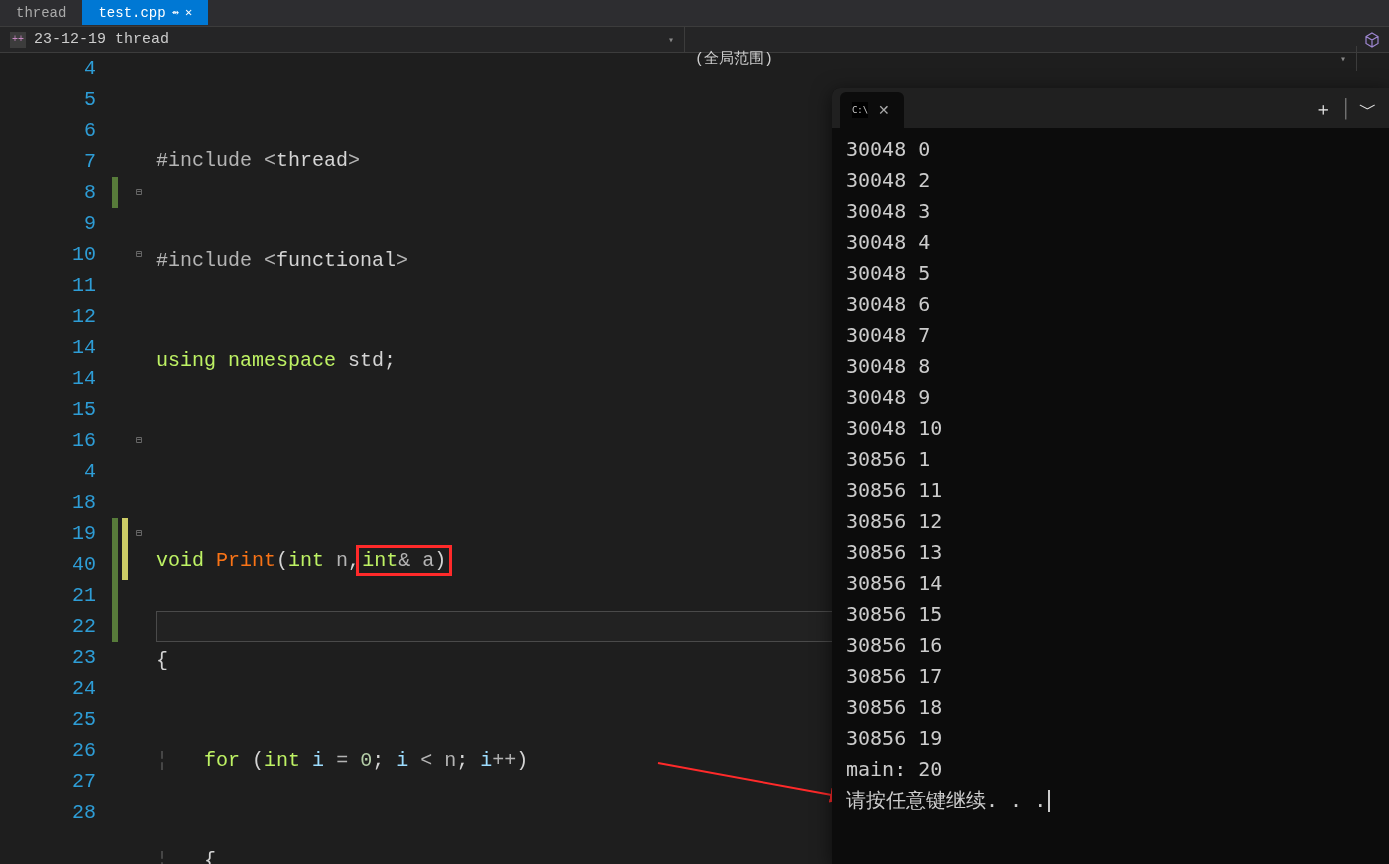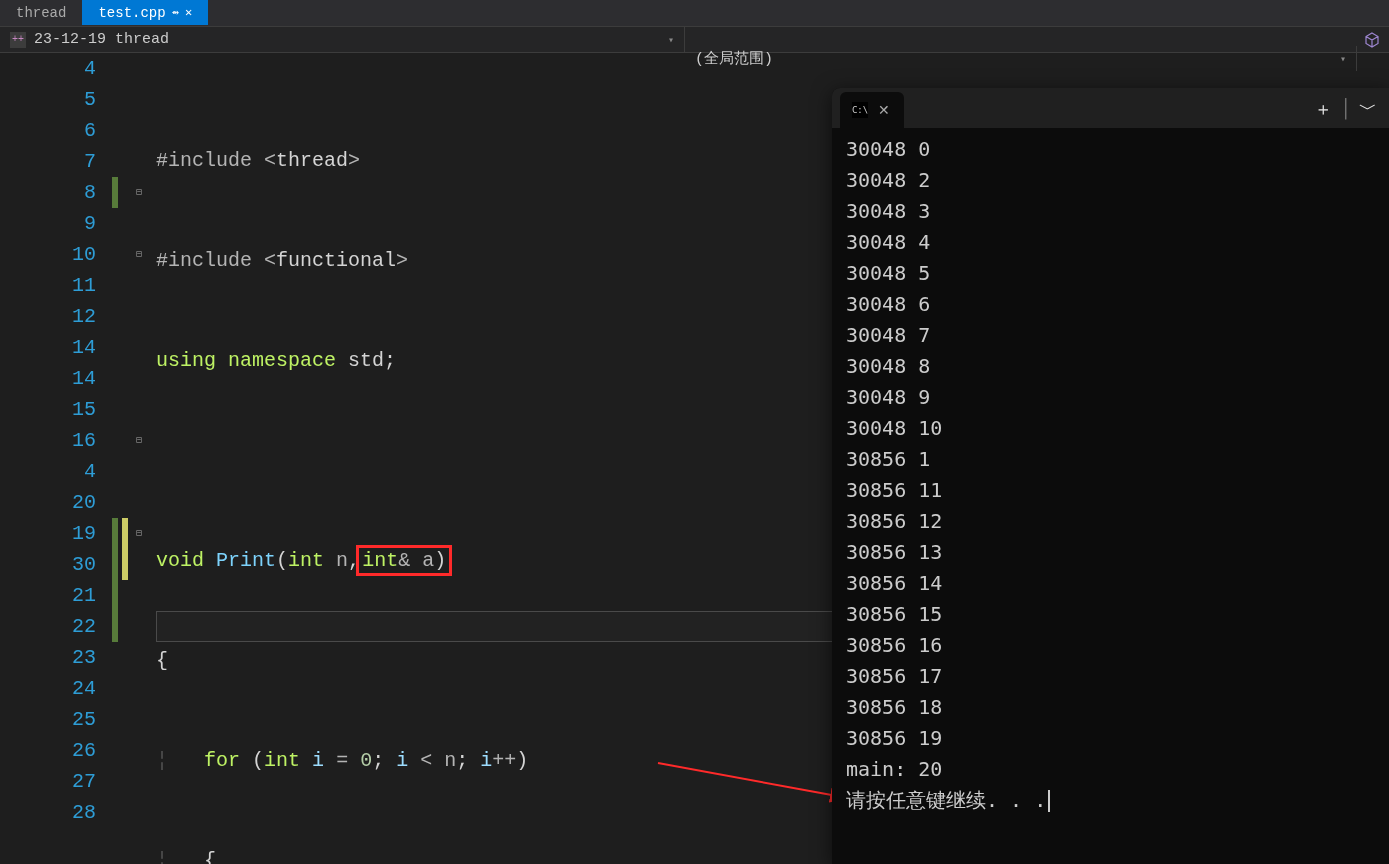--- a/index.html
+++ b/index.html
@@ -113,21 +113,21 @@
   .line { height: 31px; line-height: 31px; }
   .gutter .line { }
   .fold-gutter .line { height:31px; line-height:31px; }
 
   
   .kw-blue   { color: #bef264; }
   .op        { color: #b4b4b4; }
   .punct     { color: #d4d4d4; }
   .id        { color: #d4d4d4; }
   .var       { color: #9cdcfe; }
-  .func      { color: #7dd3fc; }
+  .func      { color: #f97316; }
   .num       { color: #b5cea8; }
   .guide     { color: #505050; }
 
   .red-box {
     outline: 3px solid #ff2a2a;
     outline-offset: 1px;
     padding: 0 2px;
   }
 
   .current-line-box {
@@ -242,23 +242,23 @@
     <div class="line">8</div>
     <div class="line">9</div>
     <div class="line">10</div>
     <div class="line">11</div>
     <div class="line">12</div>
     <div class="line">14</div>
     <div class="line">14</div>
     <div class="line">15</div>
     <div class="line">16</div>
     <div class="line">4</div>
-    <div class="line">20</div>
+    <div class="line">18</div>
     <div class="line">19</div>
-    <div class="line">30</div>
+    <div class="line">40</div>
     <div class="line">21</div>
     <div class="line">22</div>
     <div class="line">23</div>
     <div class="line">24</div>
     <div class="line">25</div>
     <div class="line">26</div>
     <div class="line">27</div>
     <div class="line">28</div>
   </div>
 

